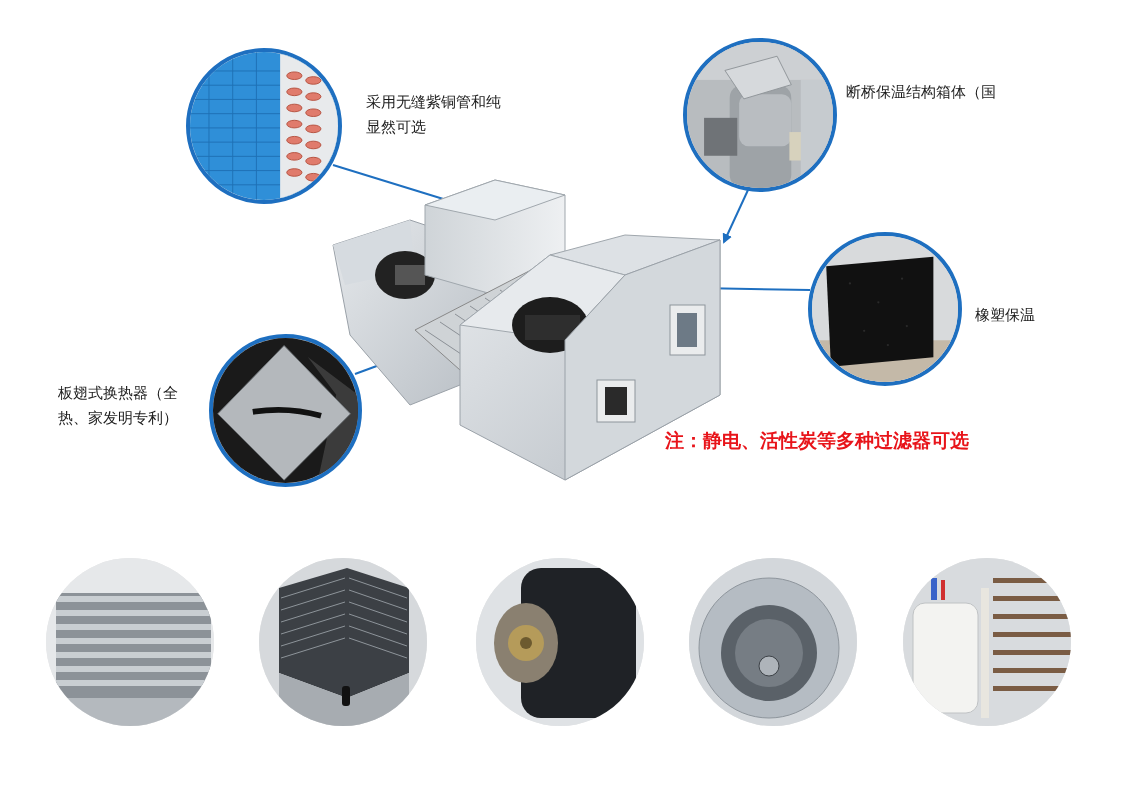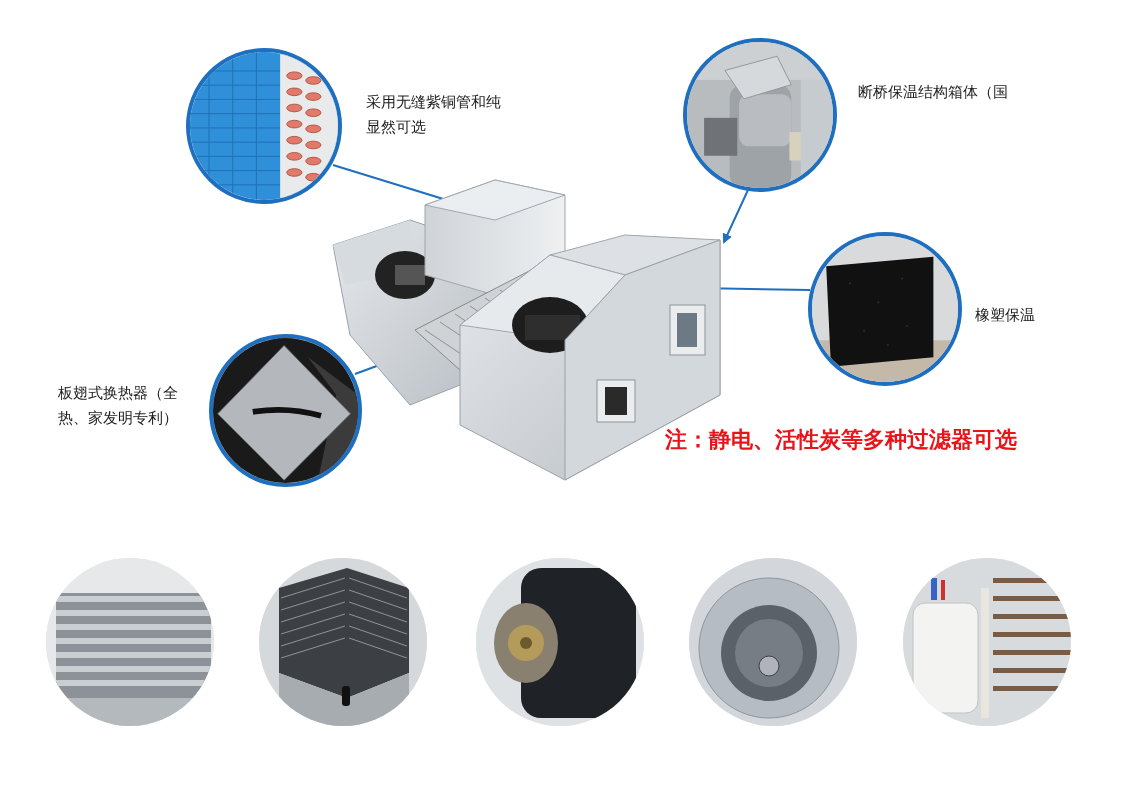--- a/index.html
+++ b/index.html
@@ -6,26 +6,26 @@
   html, body { width: 1131px; height: 793px; background: #ffffff; overflow: hidden; }
   body { position: relative; font-family: "DejaVu Sans", sans-serif; color: #222; }
 
   .label {
     position: absolute;
     font-family: Liberation Sans, sans-serif;
     font-size: 15px;
     line-height: 25px;
     color: #1c1c1c;
   }
-  .label.serif { font-family: "DejaVu Serif", serif; margin-left: 12px; }
+  .label.serif { font-family: "DejaVu Serif", serif; }
   .label .ln { display: block; white-space: nowrap; }
   .note {
     position: absolute;
     left: 665px; top: 428px;
-    font-size: 22px;
+    font-size: 19px;
     line-height: 24px;
     color: #e8141a;
     font-weight: bold;
     white-space: nowrap;
   }
 
   .callout {
     position: absolute;
     border-radius: 50%;
     border: 4px solid #1e6fc0;

